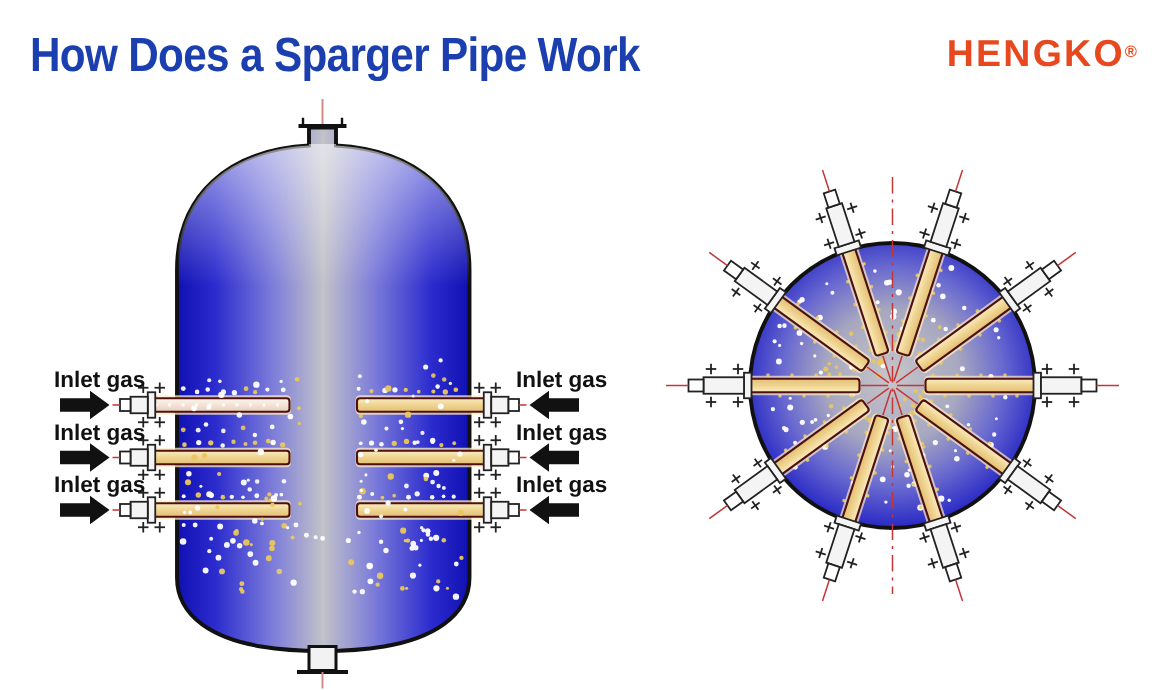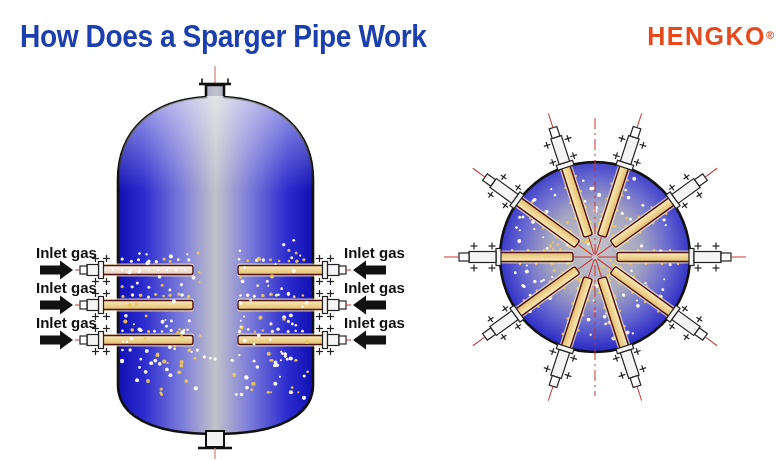--- a/index.html
+++ b/index.html
@@ -6,21 +6,21 @@
   body{
     width:780px;height:460px;position:relative;overflow:hidden;
     background:#ffffff;font-family:"Liberation Sans",sans-serif;
   }
   .page-title{
     position:absolute;left:20px;top:18px;margin:0;
     font-size:32px;font-weight:bold;letter-spacing:-0.5px;
     transform:scaleX(.88);transform-origin:left top;white-space:nowrap;
   }
   .brand{
-    position:absolute;right:6px;top:22px;
+    position:absolute;right:22px;top:22px;
     font-size:25px;font-weight:bold;letter-spacing:1.5px;white-space:nowrap;
   }
   .brand sup{font-size:11px;font-weight:bold;vertical-align:6px;letter-spacing:0;}
   #diagram{position:absolute;left:0;top:0;}
   text.inlet{font-family:"Liberation Sans",sans-serif;font-size:15px;font-weight:bold;fill:#111;}
 </style>
 </head>
 <body>
 
 <h1 class="page-title" style="color: rgb(27, 63, 174);">How Does a Sparger Pipe Work</h1>

